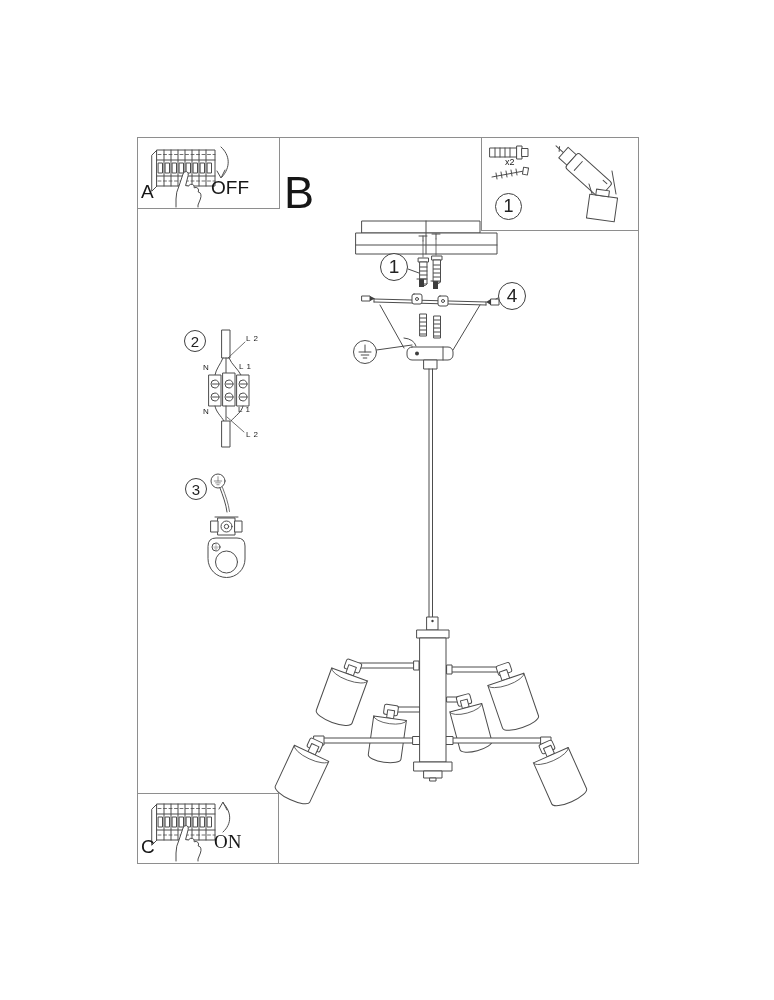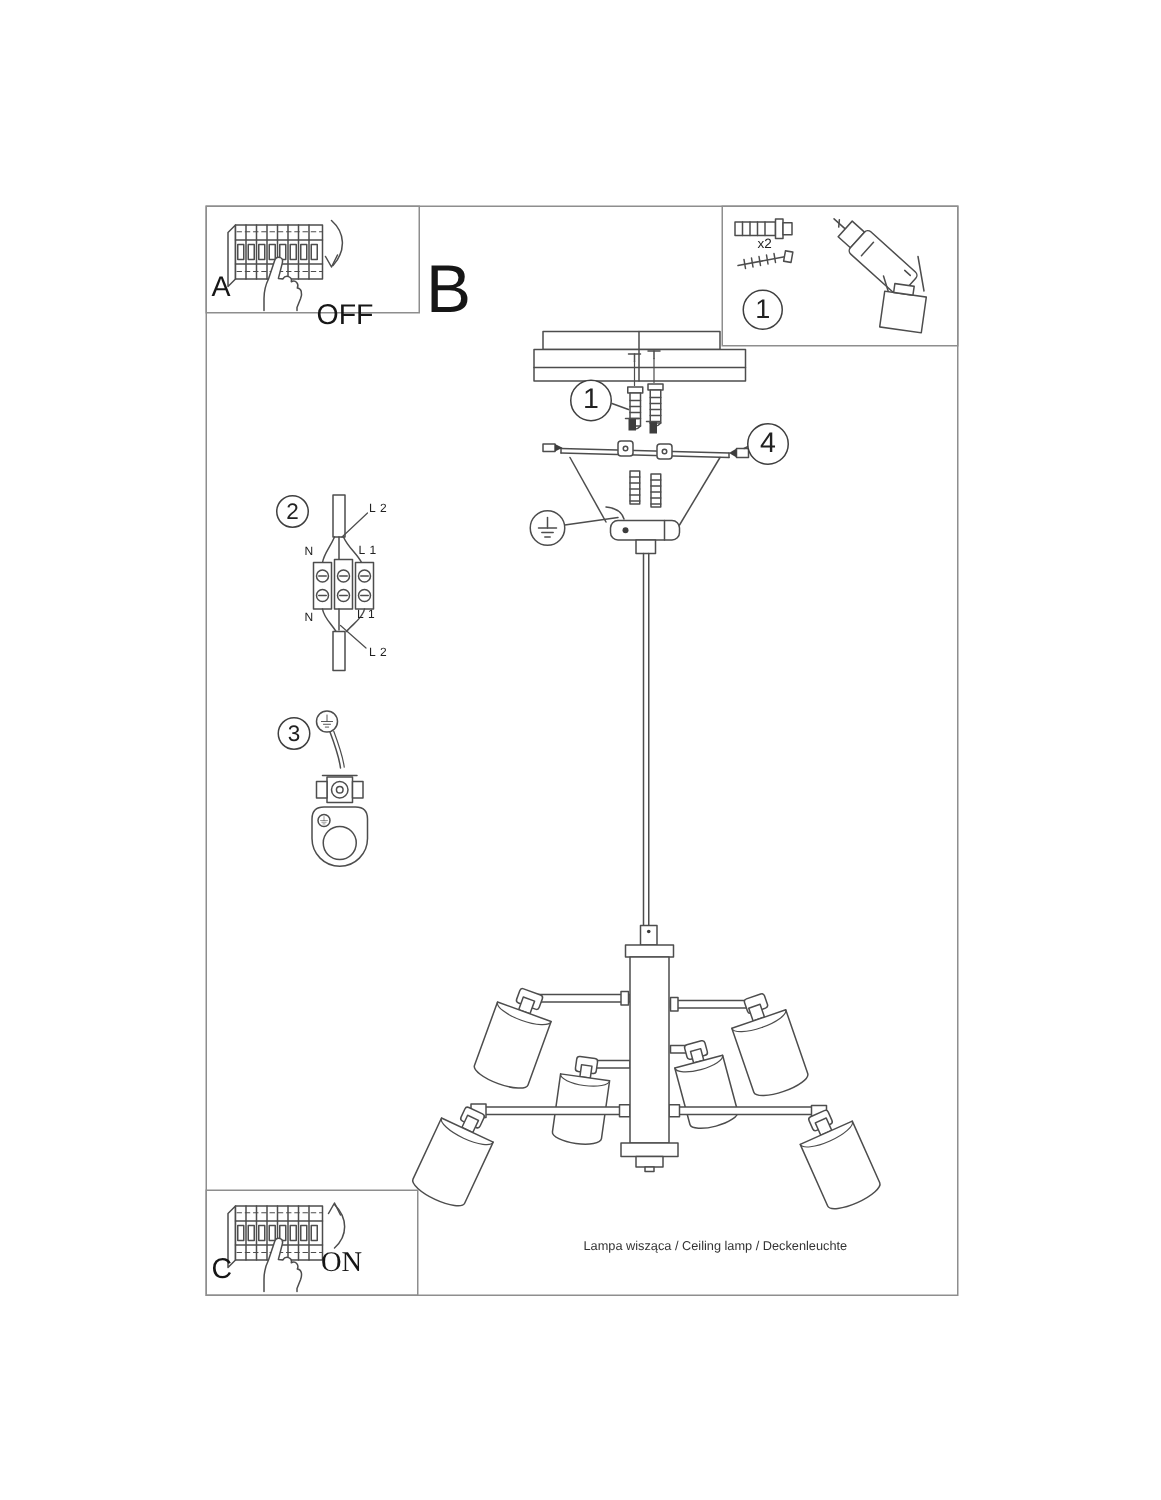--- a/index.html
+++ b/index.html
@@ -290,34 +290,33 @@
     <rect class="wf" x="211" y="521" width="7" height="11"></rect>
     <rect class="wf" x="235" y="521" width="7" height="11"></rect>
     <path class="wf" d="M208,546 q0,-8 8,-8 h21 q8,0 8,8 v13 a18.5,18.5 0 0 1 -37,0 z"></path>
     <circle class="wf" cx="226.5" cy="562" r="11"></circle>
     <circle class="wf" cx="216" cy="547" r="4"></circle>
     <use href="#earth" transform="translate(216,547) scale(0.38)"></use>
   </g>
 </svg>
 
 <div class="abs lab-big" style="left:141px;top:181px;">A</div>
-<div class="abs lab-big" style="left:211px;top:177px;margin-top:23px;">OFF</div>
+<div class="abs lab-big" style="left:211px;top:177px;">OFF</div>
 <div class="abs lab-B" style="left:284px;top:170px;">B</div>
 <div class="abs lab-big" style="left:141px;top:836px;">C</div>
 <div class="abs lab-big" style="left:214px;top:831px;font-family:Liberation Serif, serif;">ON</div>
 <div class="abs lab-x2" style="left:505px;top:157px;">x2</div>
 
 <div class="abs circ" style="left:495px;top:193px;width:27px;height:27px;font-size:18px;">1</div>
 <div class="abs circ" style="left:380px;top:253px;width:28px;height:28px;font-size:19px;">1</div>
 <div class="abs circ" style="left:498px;top:282px;width:28px;height:28px;font-size:19px;">4</div>
 <div class="abs circ" style="left:184px;top:330px;width:22px;height:22px;font-size:15px;">2</div>
 <div class="abs circ" style="left:185px;top:478px;width:22px;height:22px;font-size:15px;">3</div>
 
 <div class="abs wire-lab" style="left:246px;top:334px;">L 2</div>
 <div class="abs wire-lab" style="left:203px;top:363px;">N</div>
 <div class="abs wire-lab" style="left:239px;top:362px;">L 1</div>
 <div class="abs wire-lab" style="left:203px;top:407px;">N</div>
 <div class="abs wire-lab" style="left:238px;top:405px;">L 1</div>
 <div class="abs wire-lab" style="left:246px;top:430px;">L 2</div>
 
 <div class="abs footer" style="left:389px;top:824px;">
-  <div>Lampa wisząca / Ceiling lamp / Deckenleuchte</div>
 </div>
 
 </body></html>

